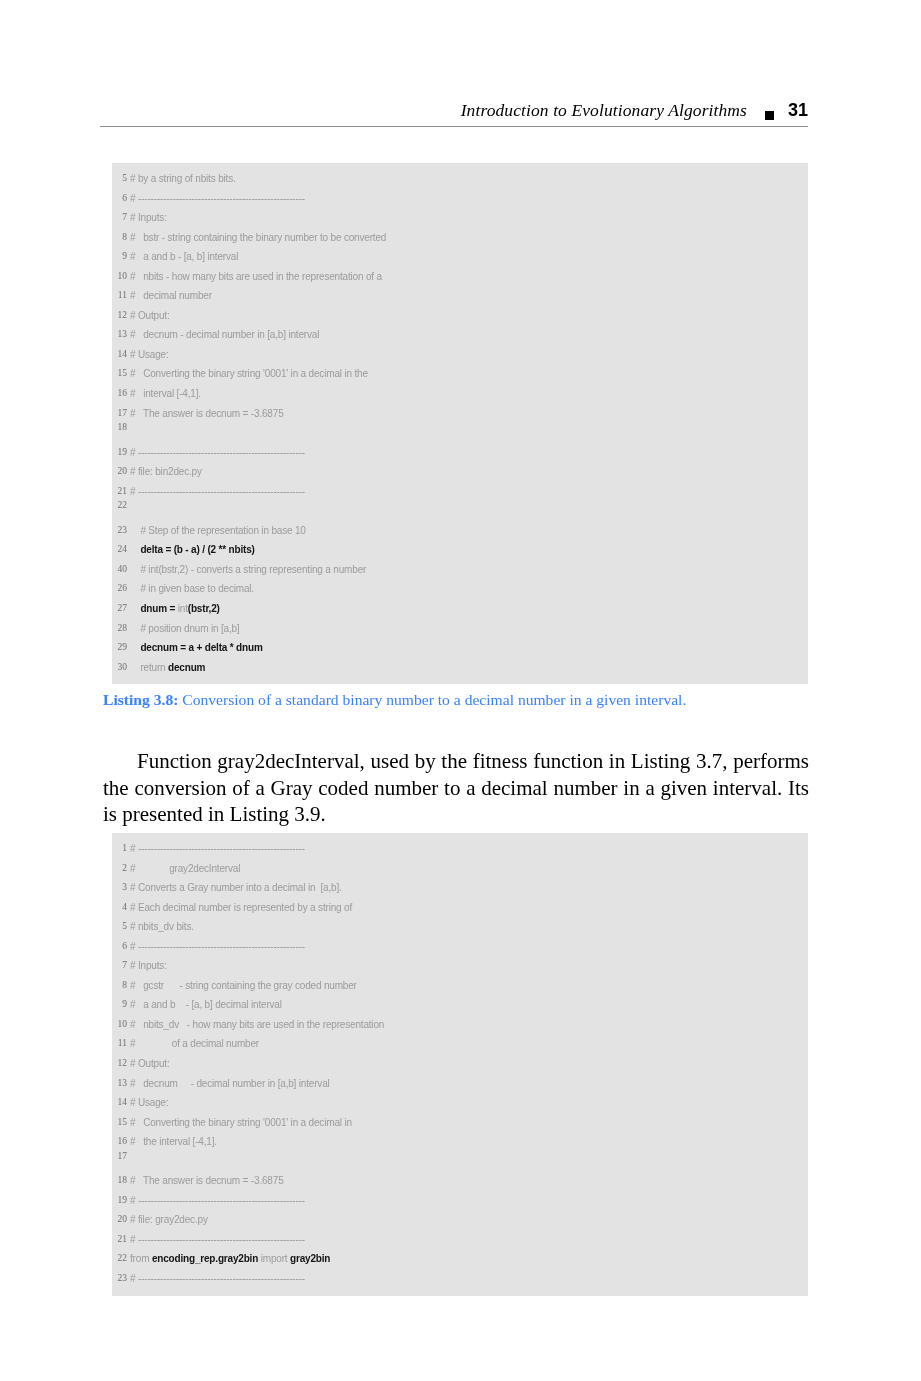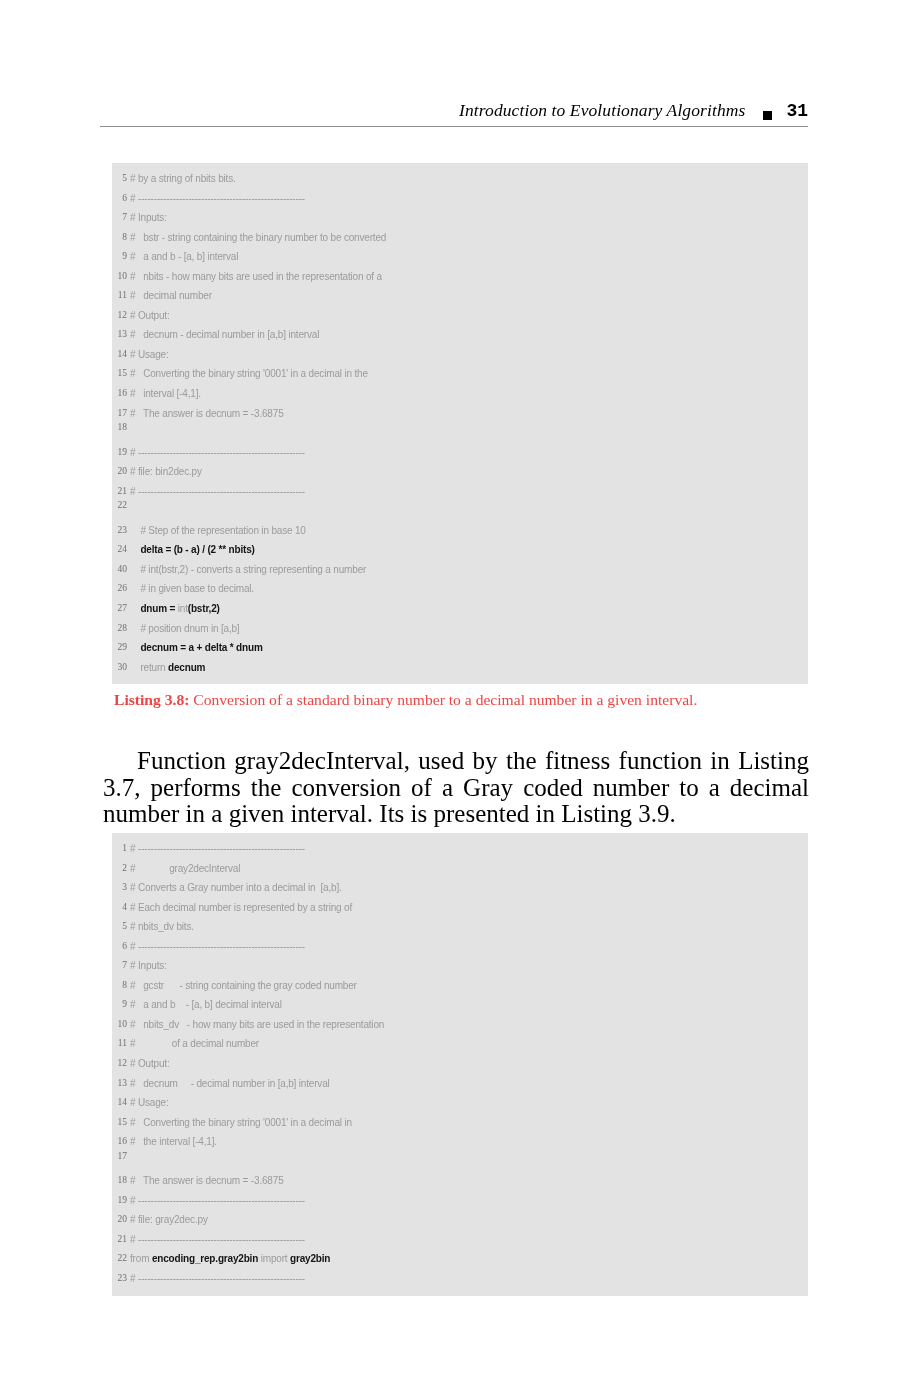--- a/index.html
+++ b/index.html
@@ -37,21 +37,21 @@
   .header-sep {
     display: inline-block;
     width: 9px;
     height: 9px;
     background: #000;
     margin: 0 14px 0 18px;
     position: relative;
     top: -1px;
   }
   .header-page {
-    font-family: Liberation Mono, monospace;
+    font-family: Liberation Sans, sans-serif;
     font-weight: bold;
     font-size: 18px;
     color: #000;
   }
   .header-rule {
     position: absolute;
     left: 100px;
     top: 126px;
     width: 708px;
     height: 1px;
@@ -94,37 +94,37 @@
     line-height: 19.55px;
     white-space: pre;
   }
   .tok-comment { color: #9b9b9b; }
   .tok-kw      { color: #9b9b9b; }
   .tok-code    { color: #141414; font-weight: bold; }
 
   
   .caption {
     position: absolute;
-    left: 114px;
+    left: 103px;
     width: 710px;
     font-family: "Liberation Serif", serif;
     font-size: 15.6px;
-    color: #ef4444;
+    color: #3b82f6;
     line-height: 20px;
   }
   #listing-caption { top: 690px; }
   .caption-label { font-weight: bold; }
 
   
   .body-par {
     position: absolute;
     left: 103px;
     width: 706px;
     font-family: "Liberation Serif", serif;
-    font-size: 25px;
+    font-size: 21px;
     line-height: 26.6px;
     color: #000;
     text-align: justify;
     text-indent: 34px;
   }
   #para-gray2dec { top: 748px; }
 </style>
 </head>
 <body>
 

